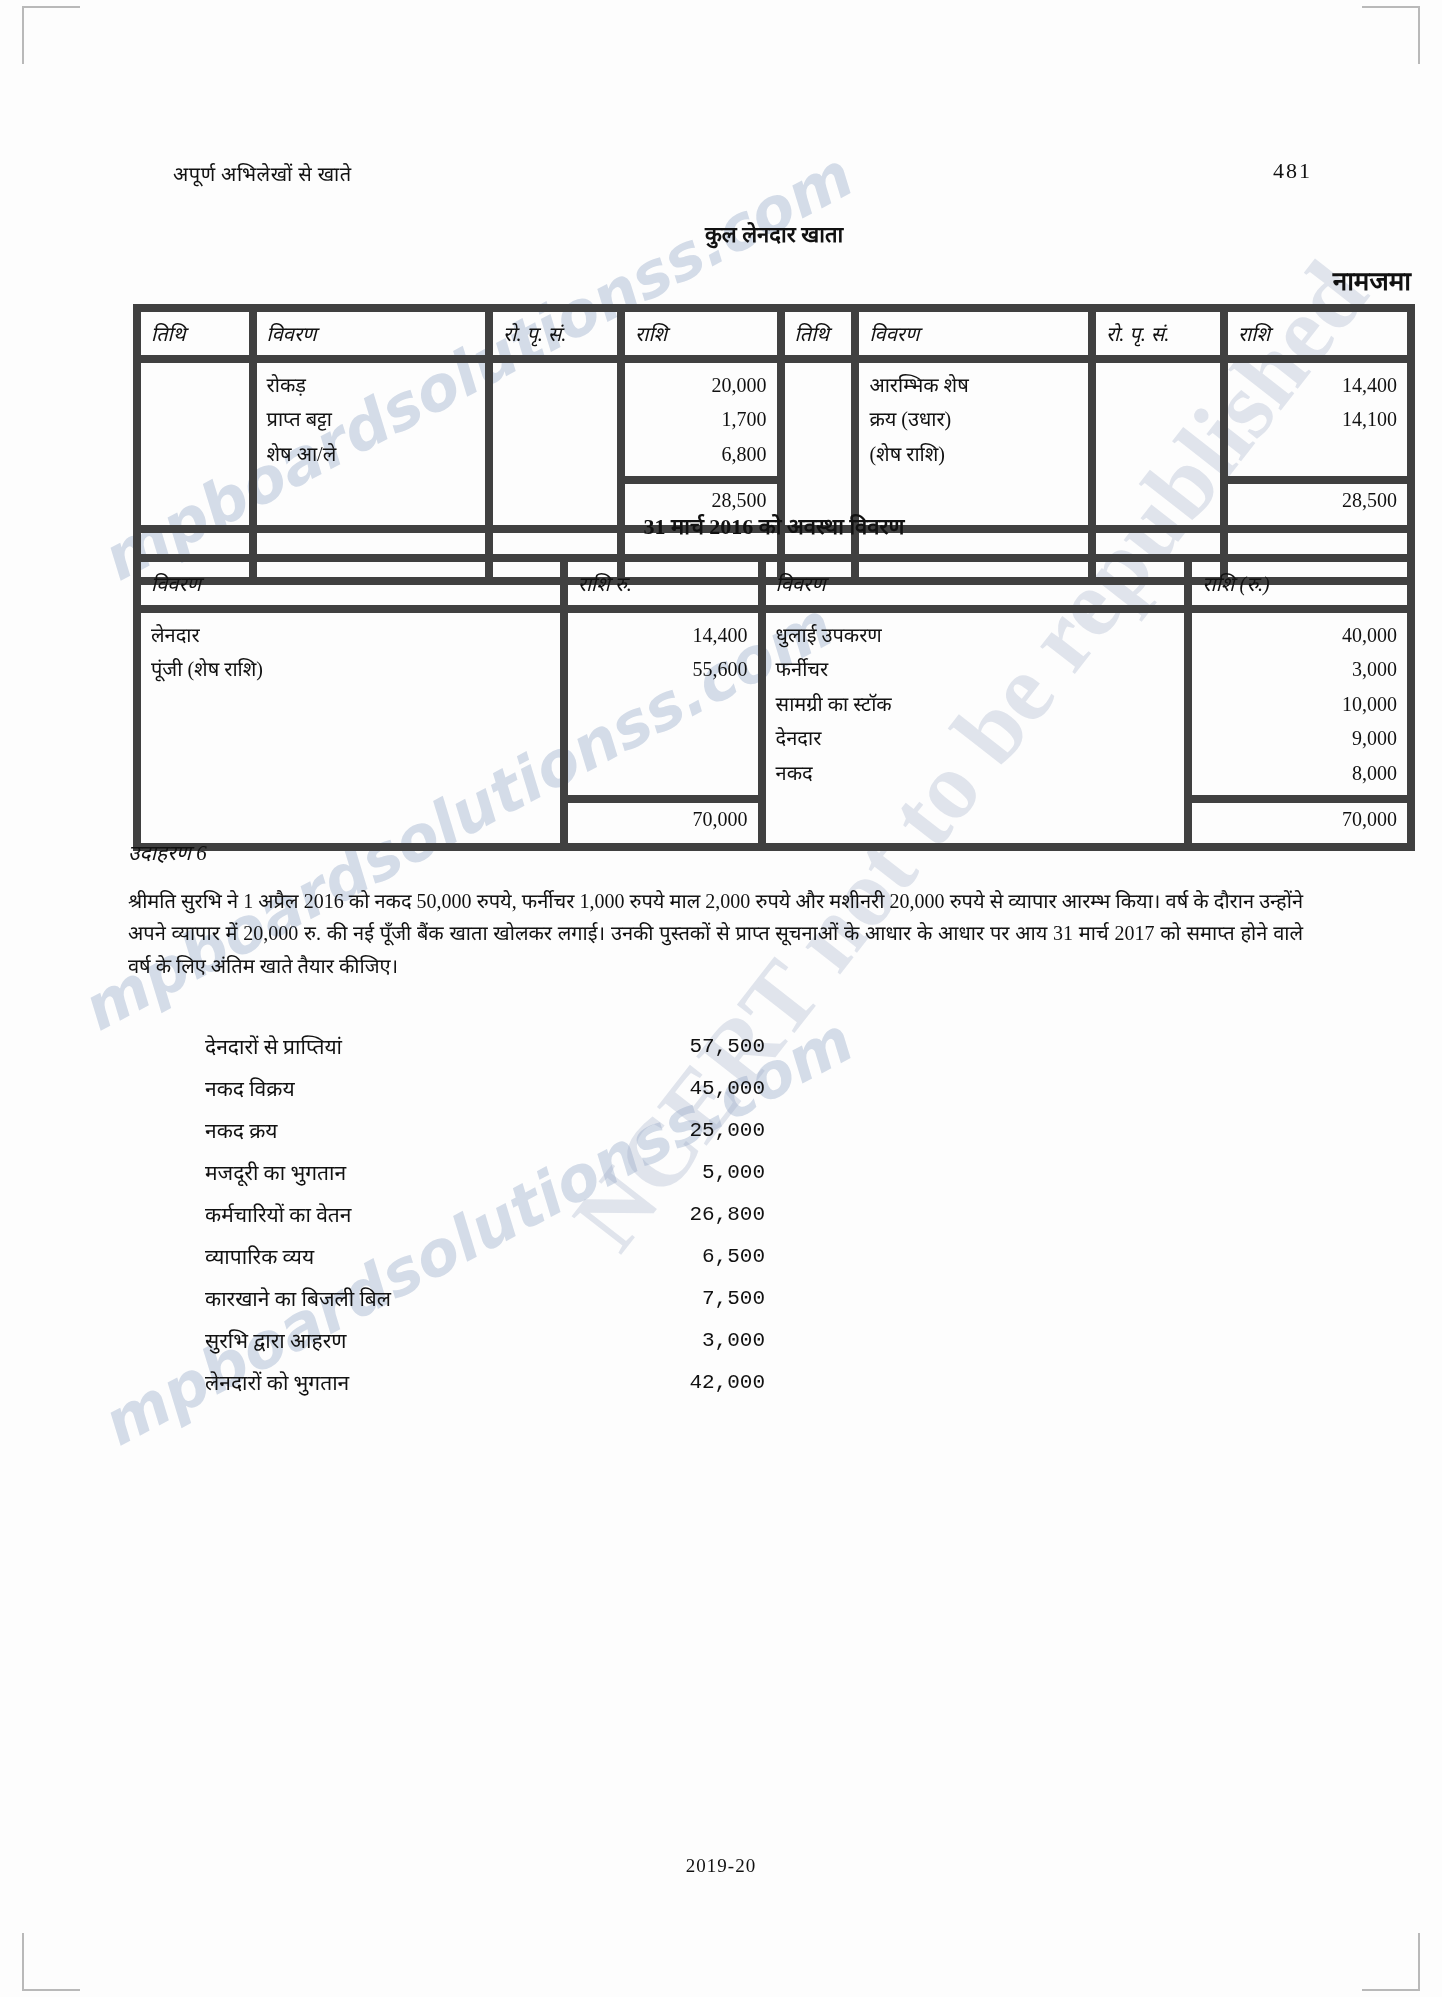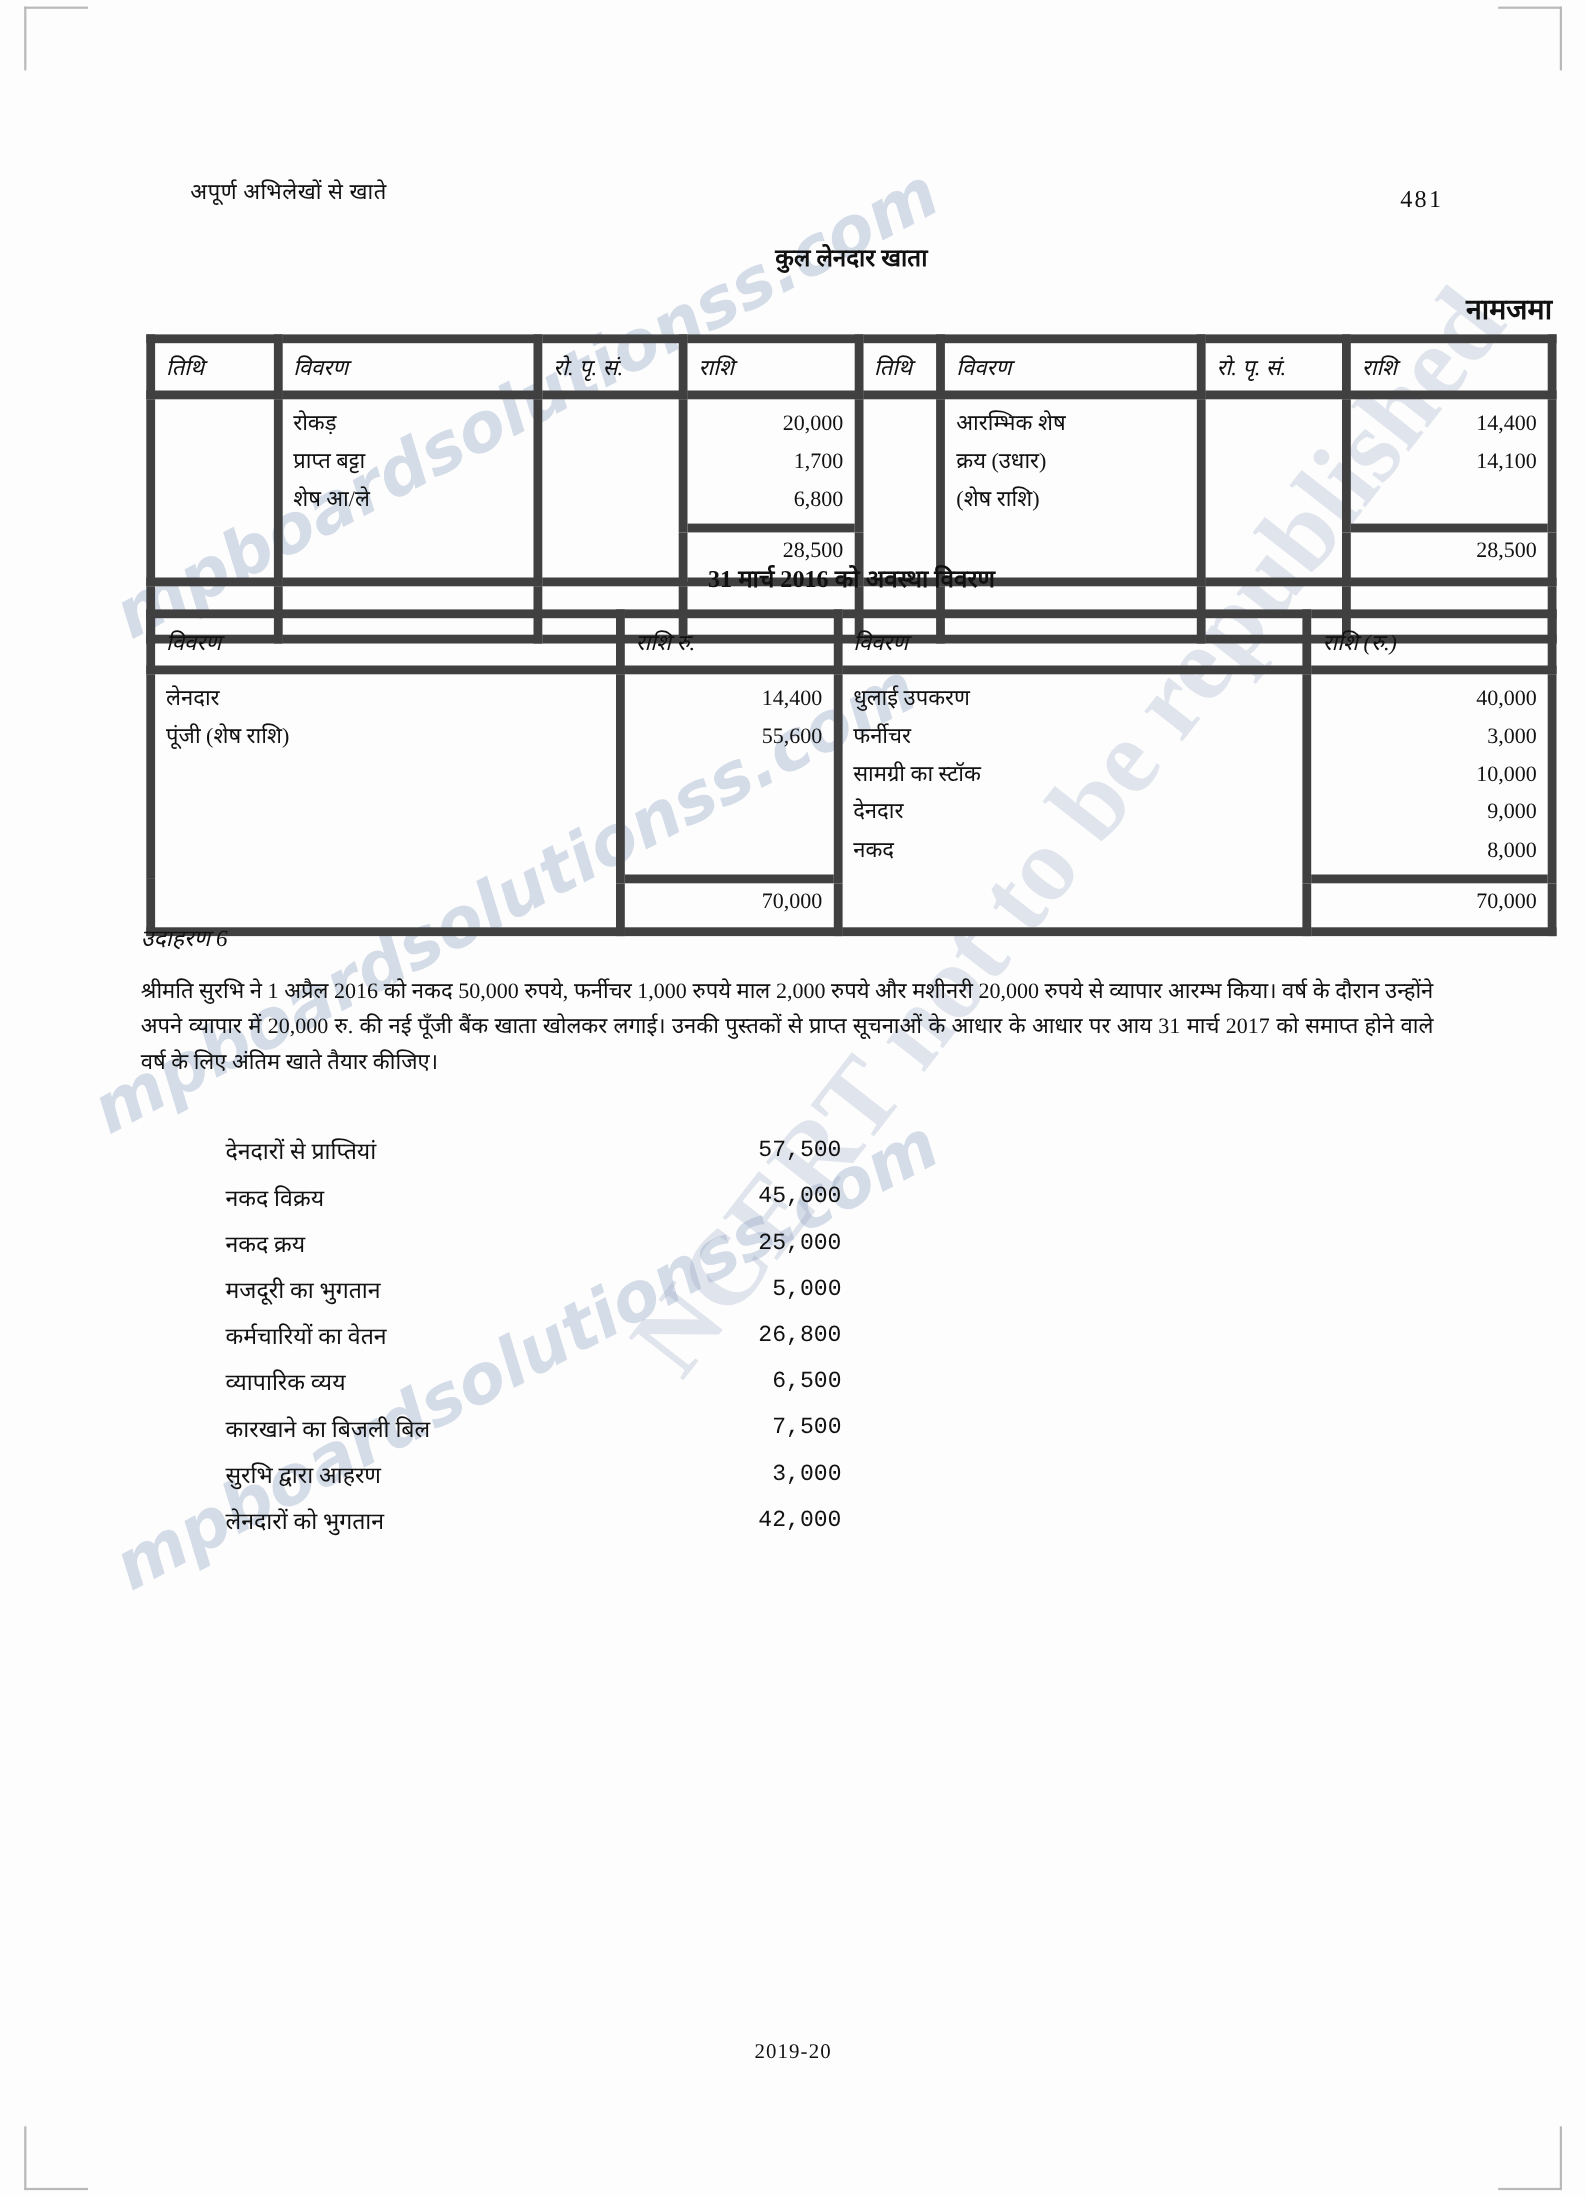--- a/index.html
+++ b/index.html
@@ -70,21 +70,21 @@
   .runhead {
     position: absolute;
     top: 160px;
     left: 125px;
     font-size: 20px;
     letter-spacing: .5px;
     margin-left: 48px;
   }
   .pageno {
     position: absolute;
-    top: 168px;
+    top: 158px;
     right: 130px;
     font-size: 22px;
     letter-spacing: 2px;
   }
 
   
   .tbl-title {
     text-align: center;
     font-size: 22px;
     font-weight: bold;

